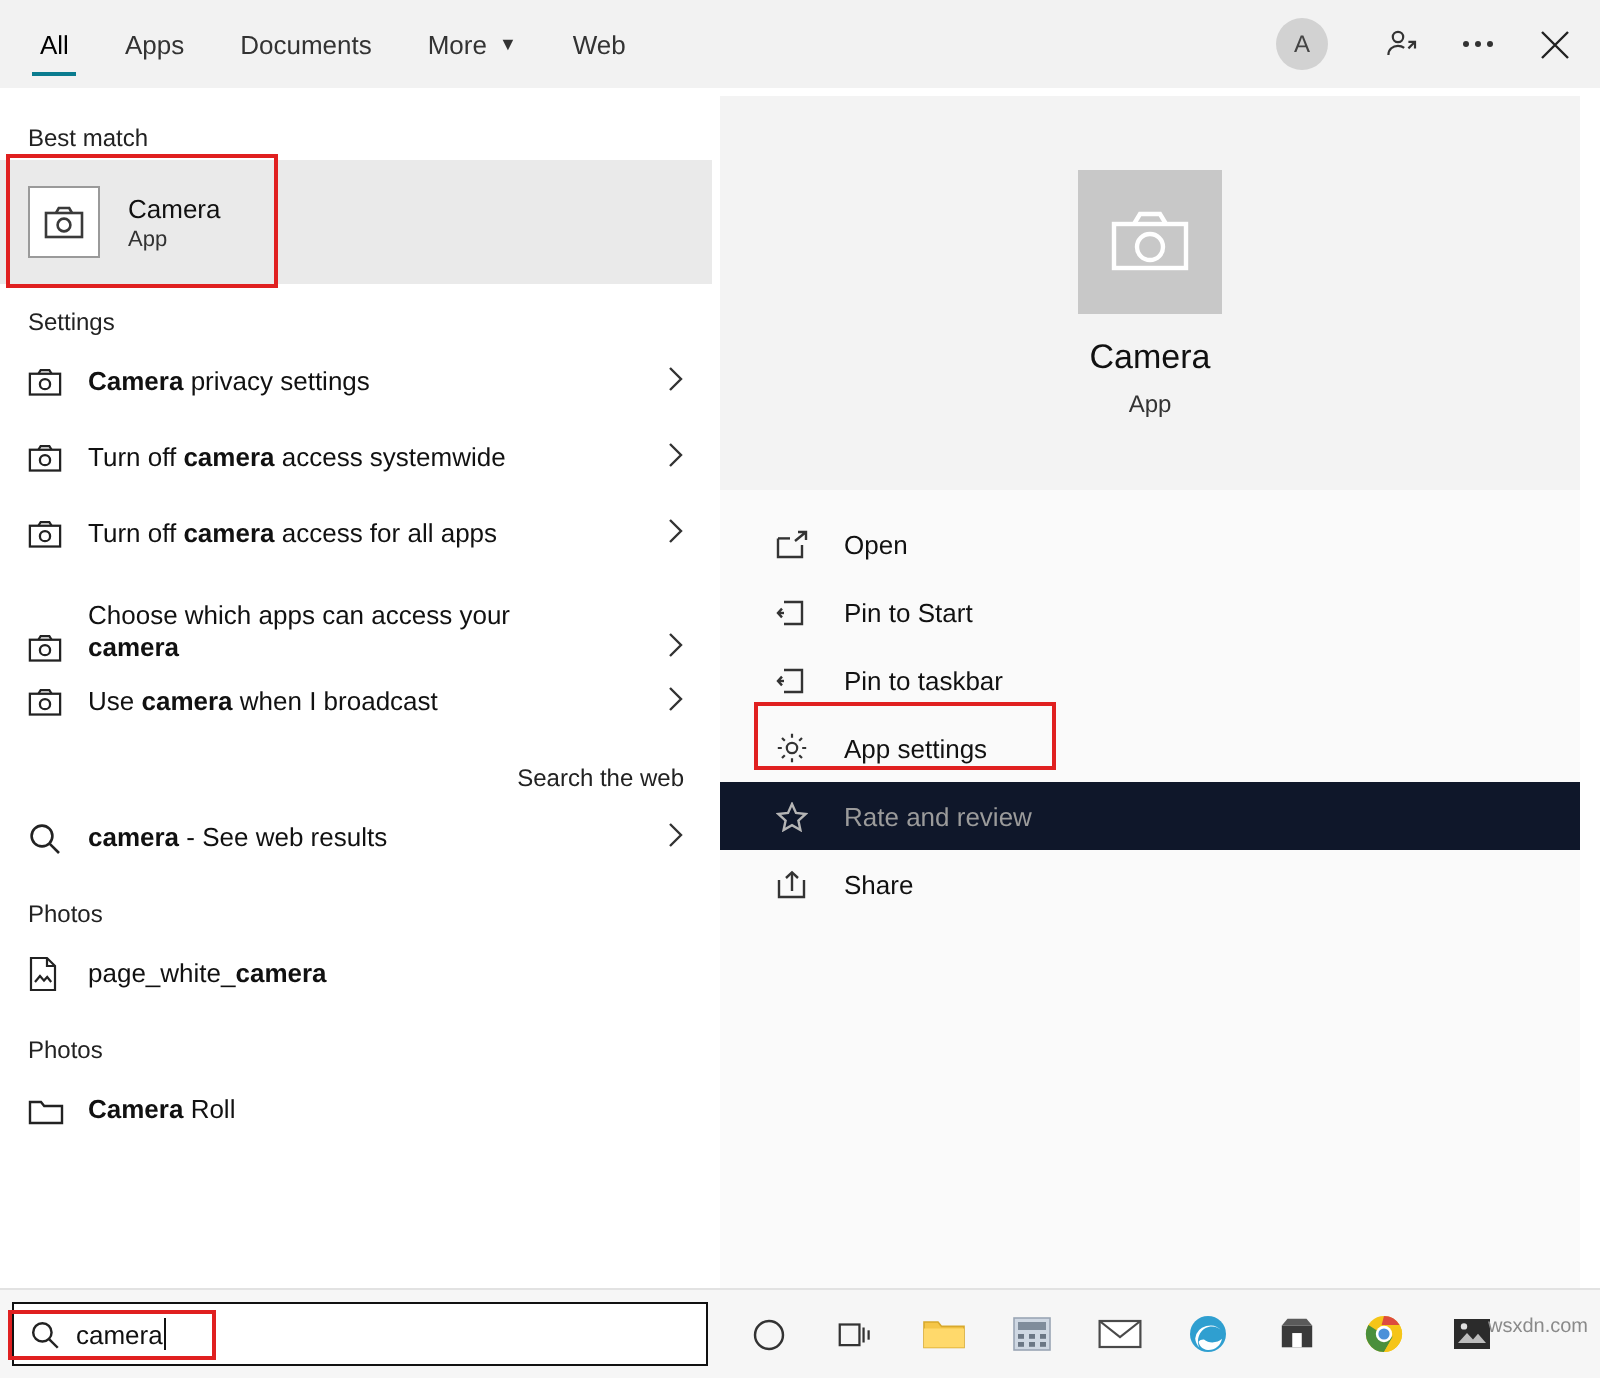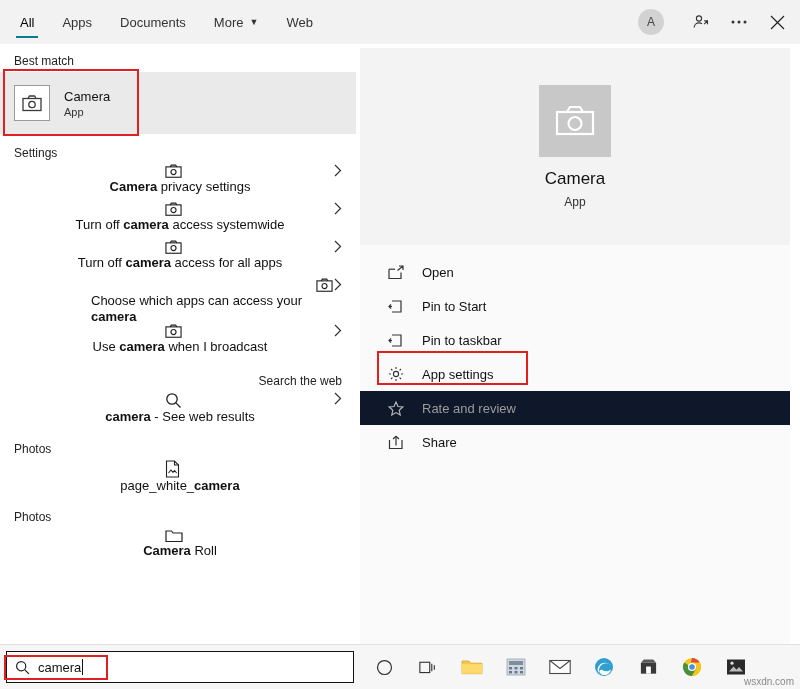--- a/index.html
+++ b/index.html
@@ -33,30 +33,29 @@
   .avatar{
     width:26px;height:26px;border-radius:50%;background:#d2d2d2;color:#444;
     display:flex;align-items:center;justify-content:center;font-size:12px;margin-right:18px;
   }
   .tb-icon{width:38px;height:44px;display:flex;align-items:center;justify-content:center;color:#333;}
   .tb-icon svg{display:block;}
   .close-x{font-size:17px;color:#222;padding-right:4px;}
 
   
   .leftpane{
-    position:absolute;left:0;top:44px;width:356px;height:601px;
+    position:absolute;left:0;top:52px;width:356px;height:601px;
     background:#ffffff;
   }
   .section-label{
     font-size:12px;color:#222;padding:10px 14px 4px 14px;
   }
   .row{
     display:flex;align-items:center;height:38px;padding:0 10px 0 14px;
     position:relative;
-    flex-direction:column;
   }
   .row .ico{
     width:30px;min-width:30px;display:flex;align-items:center;justify-content:flex-start;color:#222;
   }
   .row .txt{font-size:13px;color:#111;line-height:1.25;}
   .row .chev{position:absolute;right:14px;color:#333;font-size:11px;}
   .row.two-line{height:46px;align-items:flex-end;}
   .row.two-line .txt{max-width:255px;}
 
   
@@ -107,21 +106,21 @@
     display:flex;align-items:center;padding:0 8px;box-sizing:border-box;position:relative;
   }
   .searchbox .sico{margin-right:8px;color:#222;display:flex;align-items:center;}
   .searchbox .stext{font-size:13px;color:#111;}
   .searchbox .caret-bar{
     width:1px;height:16px;background:#111;margin-left:1px;
   }
   .tasks{display:flex;align-items:center;margin-left:8px;gap:0px;}
   .taskicon{width:44px;height:44px;display:flex;align-items:center;justify-content:center;}
   .watermark{
-    position:absolute;right:6px;bottom:2px;font-size:10px;color:#8a8a8a;
+    position:absolute;right:6px;bottom:20px;font-size:10px;color:#8a8a8a;
   }
 
   .bold{font-weight:bold;}
   svg{shape-rendering:geometricPrecision;}
 </style>
 </head>
 <body>
 
 <div class="root">
 

